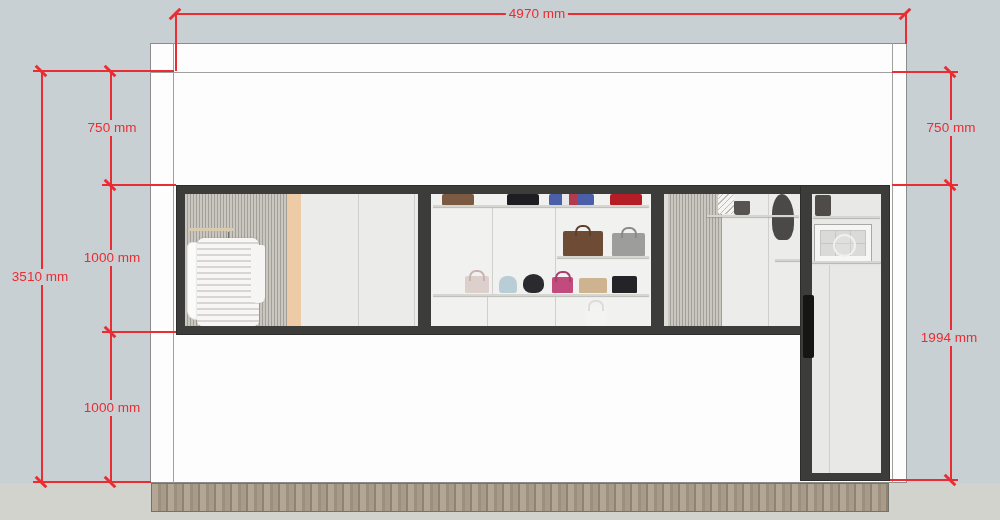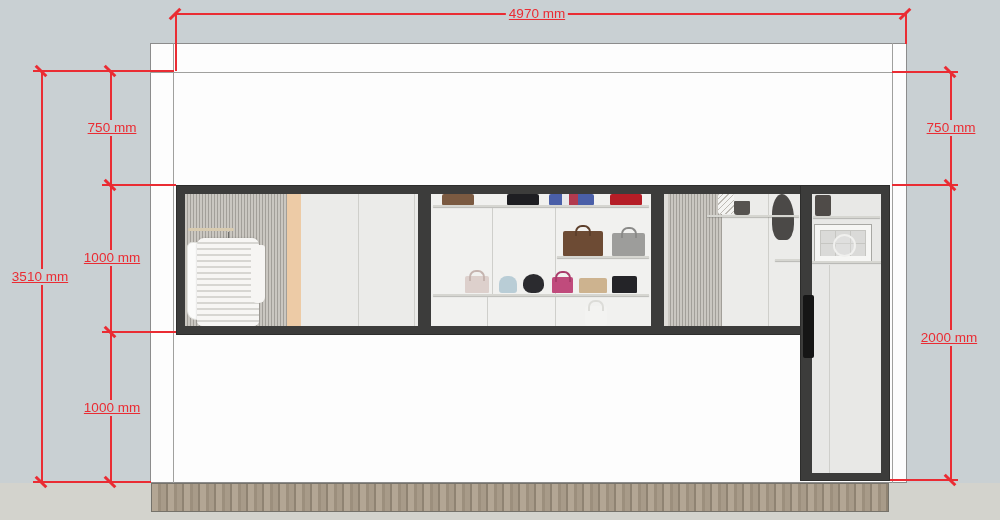--- a/index.html
+++ b/index.html
@@ -32,21 +32,21 @@
     border-radius:7px 7px 5px 5px;box-shadow:0 0 2px rgba(90,90,90,.35);}
   .coat{background:#fbfbfa;border:1px solid #e2e2de;border-radius:5px 5px 9px 9px;box-sizing:border-box;}
 
   
   .dim{background:#ea2c33;}
   .dim-h{height:1.5px;}
   .dim-v{width:1.5px;}
   .tick{width:15px;height:3px;background:#ea2c33;transform:translate(-50%,-50%) rotate(45deg);}
   .tick.fwd{transform:translate(-50%,-50%) rotate(-45deg);}
   .dim-label{color:#ea2c33;font-size:13.5px;line-height:16px;background:#c9d0d3;padding:0 3px;
-    transform:translate(-50%,-50%);white-space:nowrap;text-decoration:underline;}
+    transform:translate(-50%,-50%);white-space:nowrap;}
 
   .picture{box-sizing:border-box;background:#f6f6f4;border:1px solid #a8a8a4;}
   .picture-inner{position:absolute;left:5px;top:5px;right:5px;bottom:5px;background:#dadad8;
     background-image:linear-gradient(#c6c6c2 1px,transparent 1px),linear-gradient(90deg,#c6c6c2 1px,transparent 1px);
     background-size:15px 13px;}
   .picture-ring{position:absolute;right:10px;top:4px;width:19px;height:19px;border-radius:50%;
     border:2px solid #f0f0ee;background:rgba(240,240,238,.25);}
 </style>
 </head>
 <body>
@@ -170,15 +170,15 @@
   <div class="abs dim-label" style="left:112px;top:408px;">1000 mm</div>
 
   <div class="abs dim dim-v" style="left:950px;top:72px;height:408px;"></div>
   <div class="abs dim dim-h" style="left:892px;top:71px;width:66px;"></div>
   <div class="abs dim dim-h" style="left:892px;top:184px;width:66px;"></div>
   <div class="abs dim dim-h" style="left:890px;top:479px;width:68px;"></div>
   <div class="abs tick" style="left:950px;top:72px;"></div>
   <div class="abs tick" style="left:950px;top:185px;"></div>
   <div class="abs tick" style="left:950px;top:480px;"></div>
   <div class="abs dim-label" style="left:951px;top:128px;">750 mm</div>
-  <div class="abs dim-label" style="left:949px;top:338px;">2000 mm</div>
+  <div class="abs dim-label" style="left:949px;top:338px;">1994 mm</div>
 
 </div>
 
 </body></html>

